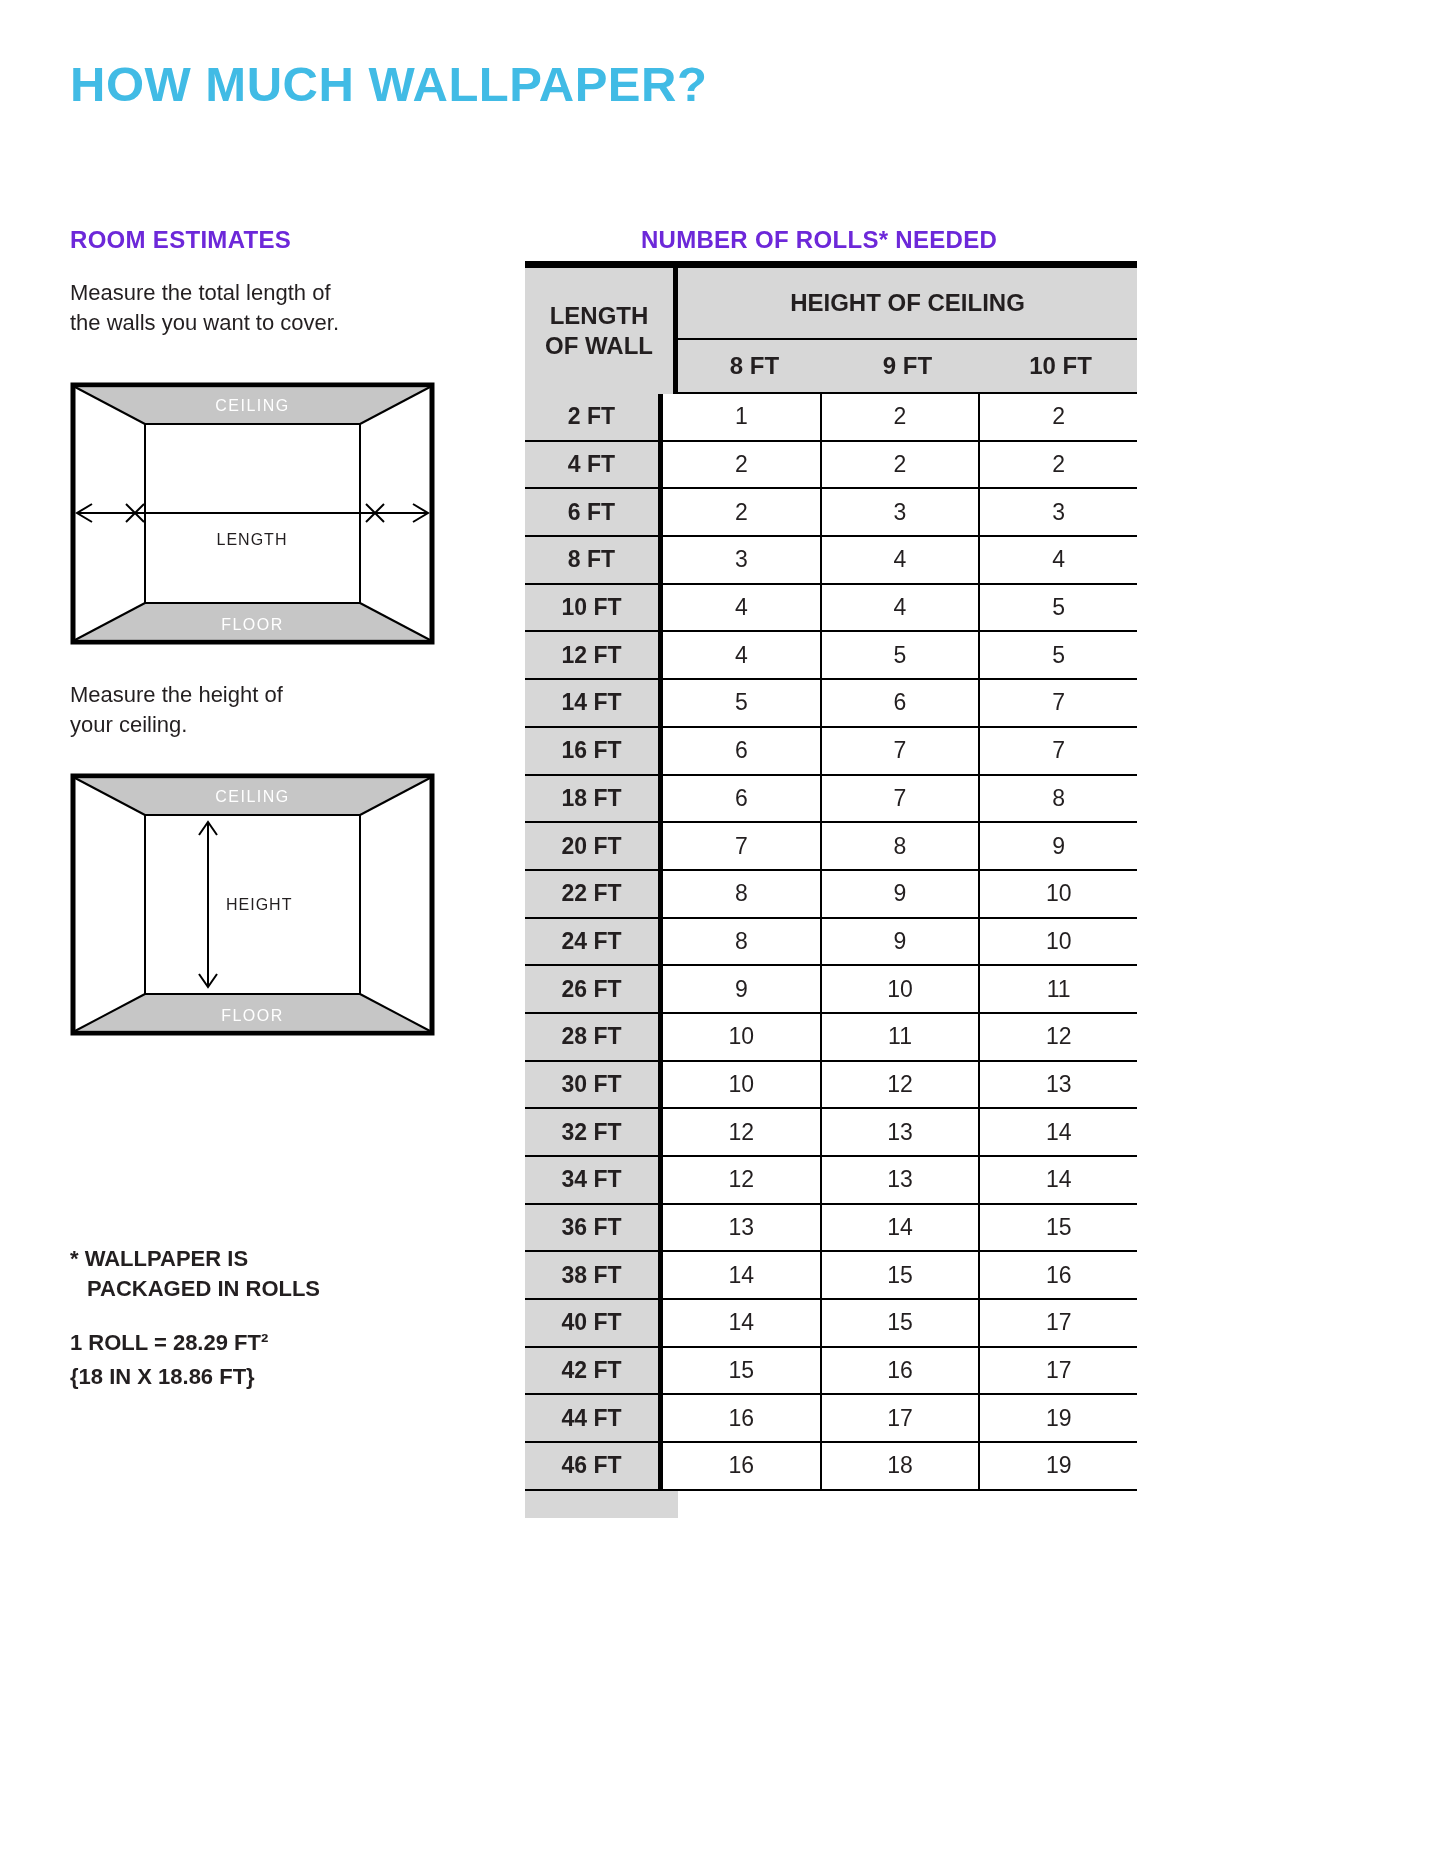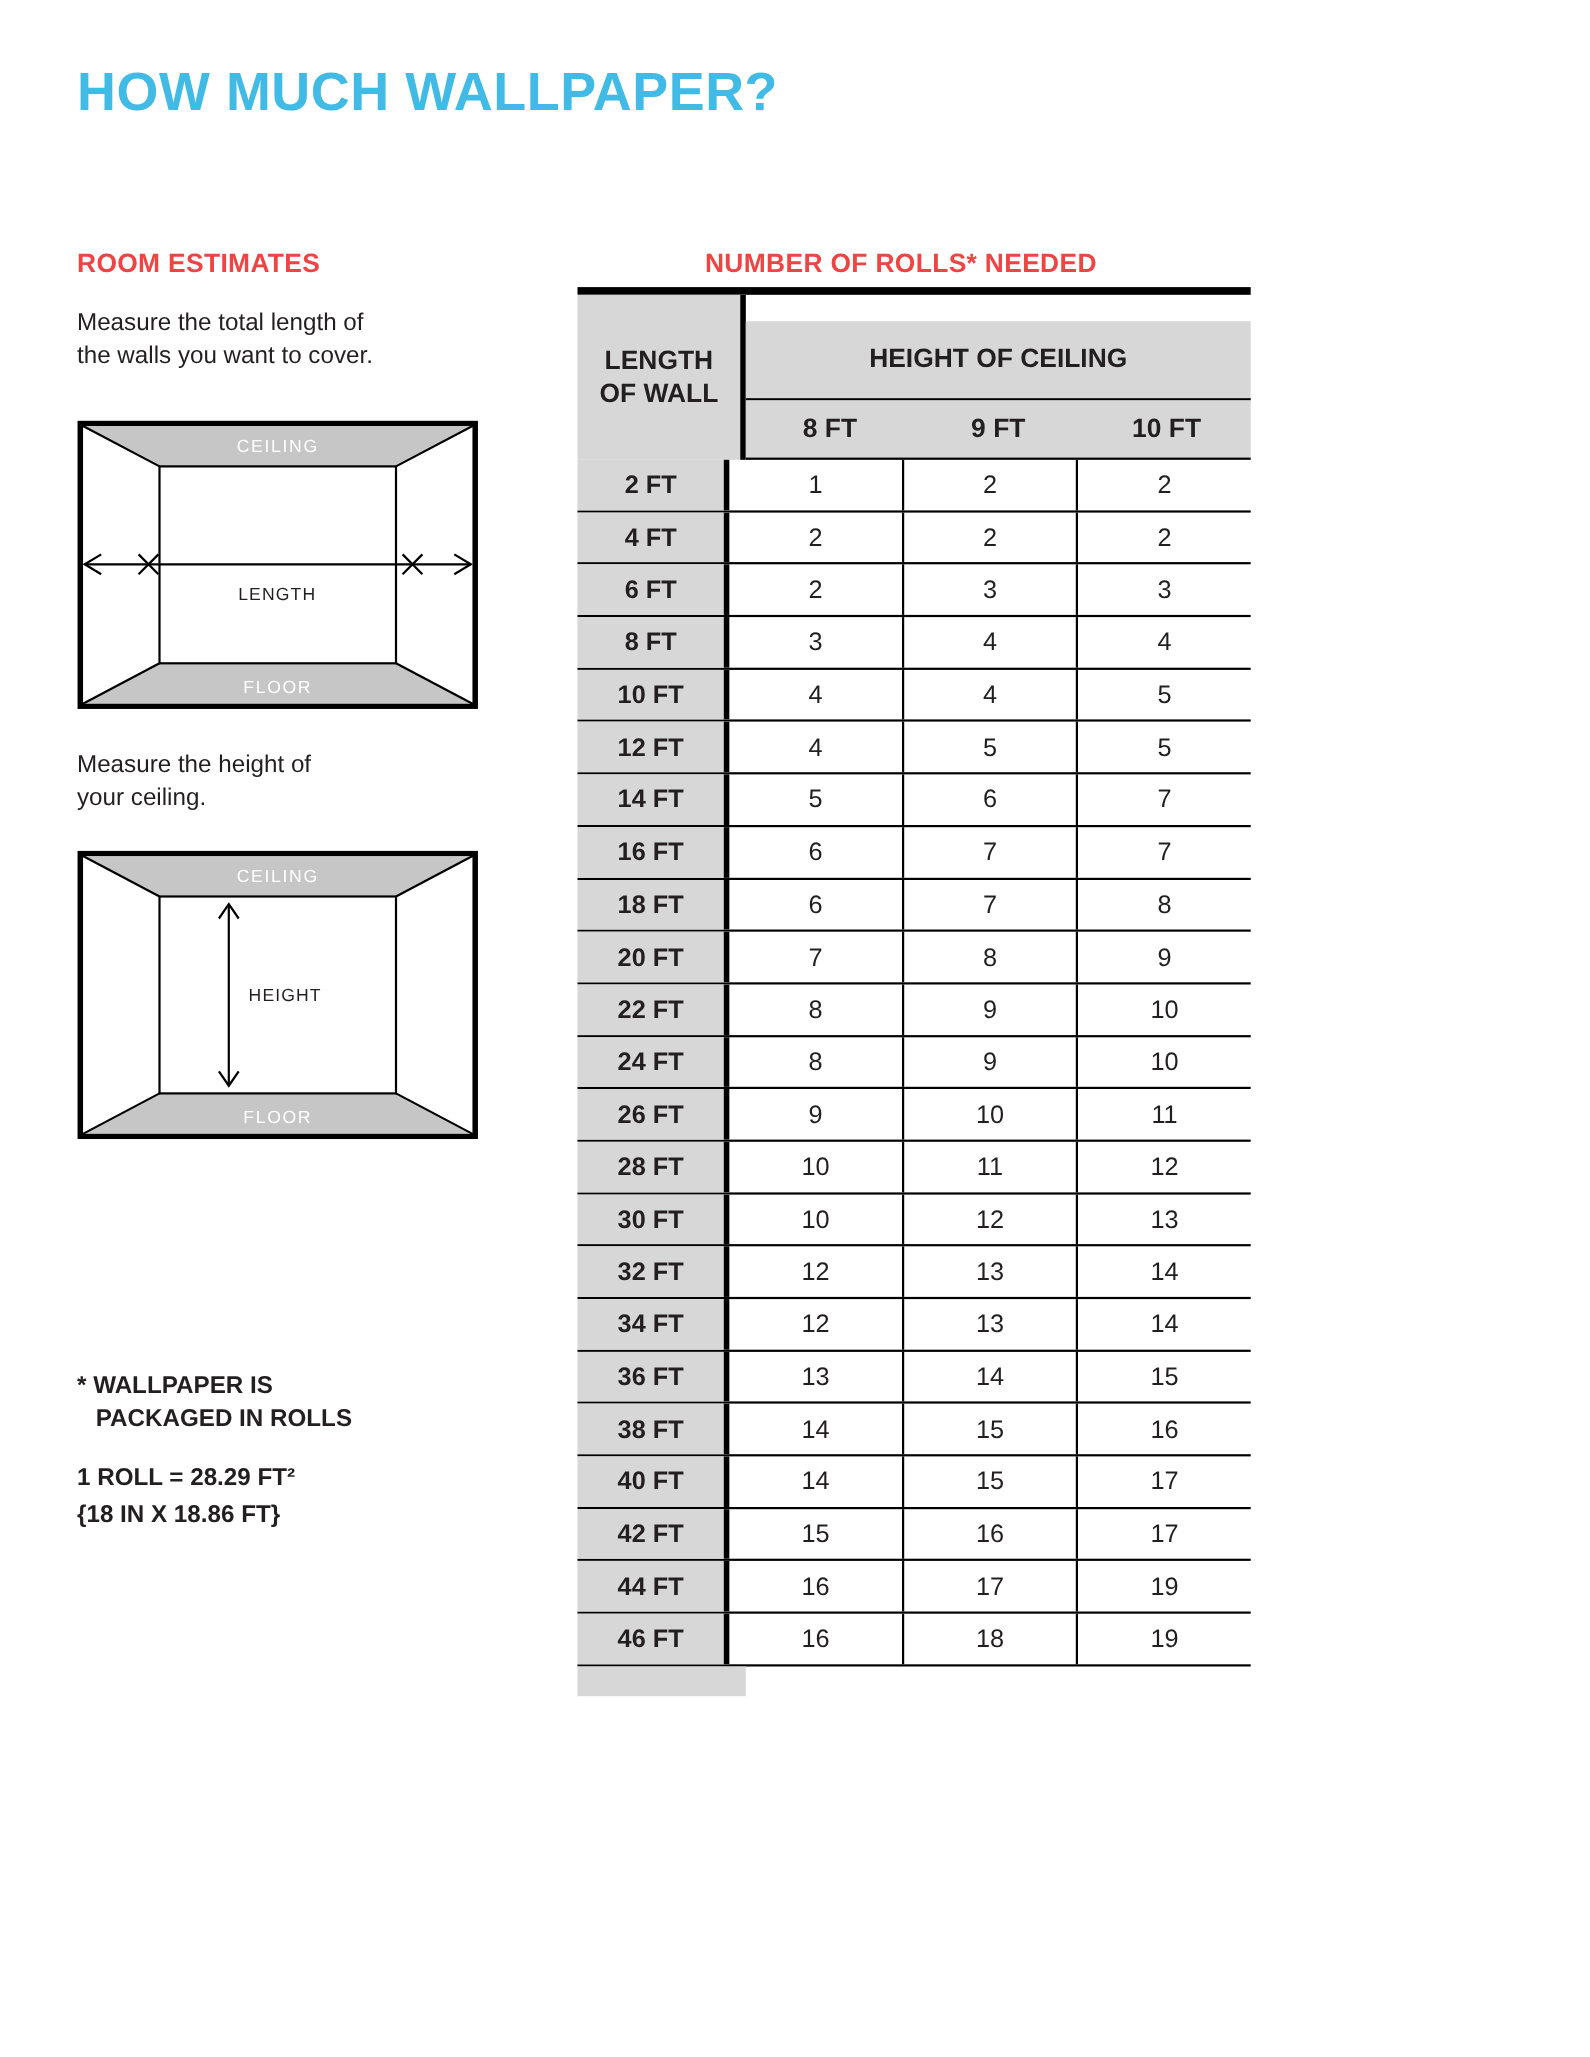--- a/index.html
+++ b/index.html
@@ -18,21 +18,21 @@
     font-size: 49px;
     font-weight: bold;
     color: #41BBE5;
     letter-spacing: 0.5px;
   }
   .section-heading {
     position: absolute;
     top: 226px;
     font-size: 24px;
     font-weight: bold;
-    color: #ef4444;
+    color: #6d28d9;
     letter-spacing: 0.3px;
   }
   .heading-left { left: 70px; }
   .heading-right { left: 513px; width: 612px; text-align: center; }
   .para {
     position: absolute;
     left: 70px;
     font-size: 22px;
     line-height: 1.35;
     white-space: pre-line;
@@ -74,21 +74,21 @@
     border-right: 5px solid #000;
     display: flex;
     align-items: center;
     justify-content: center;
     text-align: center;
     font-weight: bold;
     font-size: 24px;
     line-height: 1.25;
     white-space: pre-line;
   }
-  .rt-right { flex: 1; display: flex; flex-direction: column; margin-top: 24px; }
+  .rt-right { flex: 1; display: flex; flex-direction: column; }
   .rt-group {
     height: 72px;
     box-sizing: border-box;
     background: #d7d7d7;
     border-bottom: 2px solid #000;
     display: flex;
     align-items: center;
     justify-content: center;
     font-weight: bold;
     font-size: 24px;

